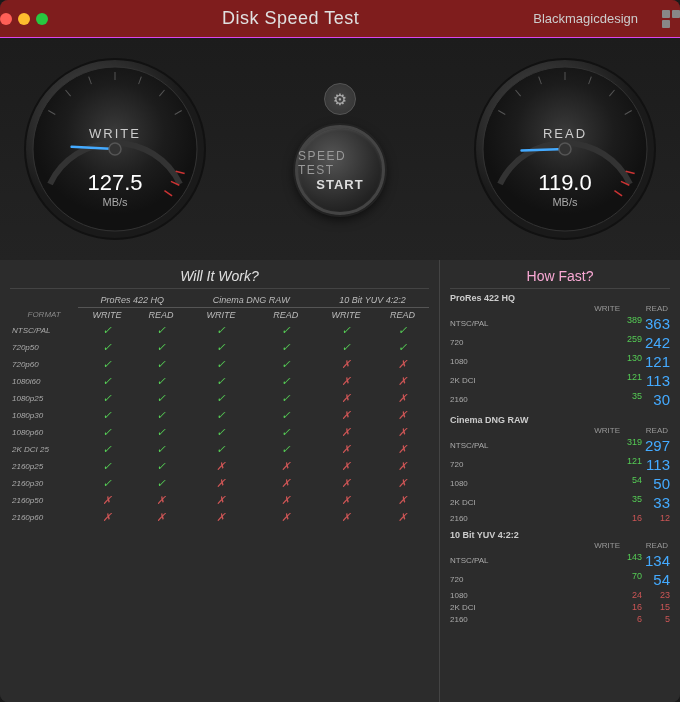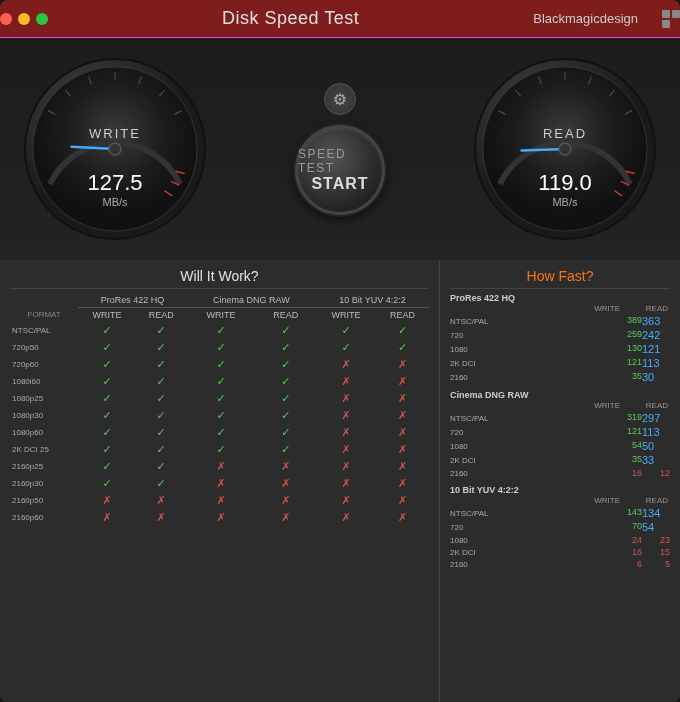--- a/index.html
+++ b/index.html
@@ -155,57 +155,58 @@
 
     .start-label-small {
       color: #999;
       font-size: 12px;
       letter-spacing: 1.5px;
       text-transform: uppercase;
     }
 
     .start-label-big {
       color: #ddd;
-      font-size: 16px;
+      font-size: 13px;
       font-weight: 600;
       letter-spacing: 1px;
     }
 
     
     .table-section {
       background: #2c2c2c;
       flex: 1;
       display: flex;
       overflow: hidden;
     }
 
     .left-panel {
       flex: 1;
       padding: 0 10px 10px;
       border-right: 1px solid #444;
+      font-style: italic;
     }
 
     .right-panel {
       width: 240px;
       padding: 0 10px 10px;
     }
 
     .panel-title {
       text-align: center;
       color: #e0e0e0;
       font-size: 14px;
       font-weight: 500;
       padding: 8px 0 4px;
       border-bottom: 1px solid #444;
       margin-bottom: 4px;
     }
 
     .right-panel-title {
       text-align: center;
-      color: #f97316;
+      color: #f9a8d4;
       font-size: 14px;
       font-weight: 500;
       padding: 8px 0 4px;
       border-bottom: 1px solid #444;
       margin-bottom: 4px;
     }
 
     
     .format-table {
       width: 100%;
@@ -272,21 +273,21 @@
       margin-bottom: 1px;
       padding-right: 2px;
     }
     .fast-col-label {
       color: #999;
       font-size: 8px;
       width: 28px;
       text-align: right;
     }
     .fast-write { color: #5c5; font-size: 9px; width: 28px; text-align: right; }
-    .fast-read { color: #4af; font-size: 11px; width: 28px; }
+    .fast-read { color: #4af; font-size: 15px; width: 28px; text-align: right; }
     .fast-values { display: flex; gap: 0; }
     .fast-write-low { color: #c55; font-size: 9px; width: 28px; text-align: right; }
   </style>
 </head>
 <body>
 
 <div class="app-window">
 
   <div class="title-bar">
     <div class="window-controls">

